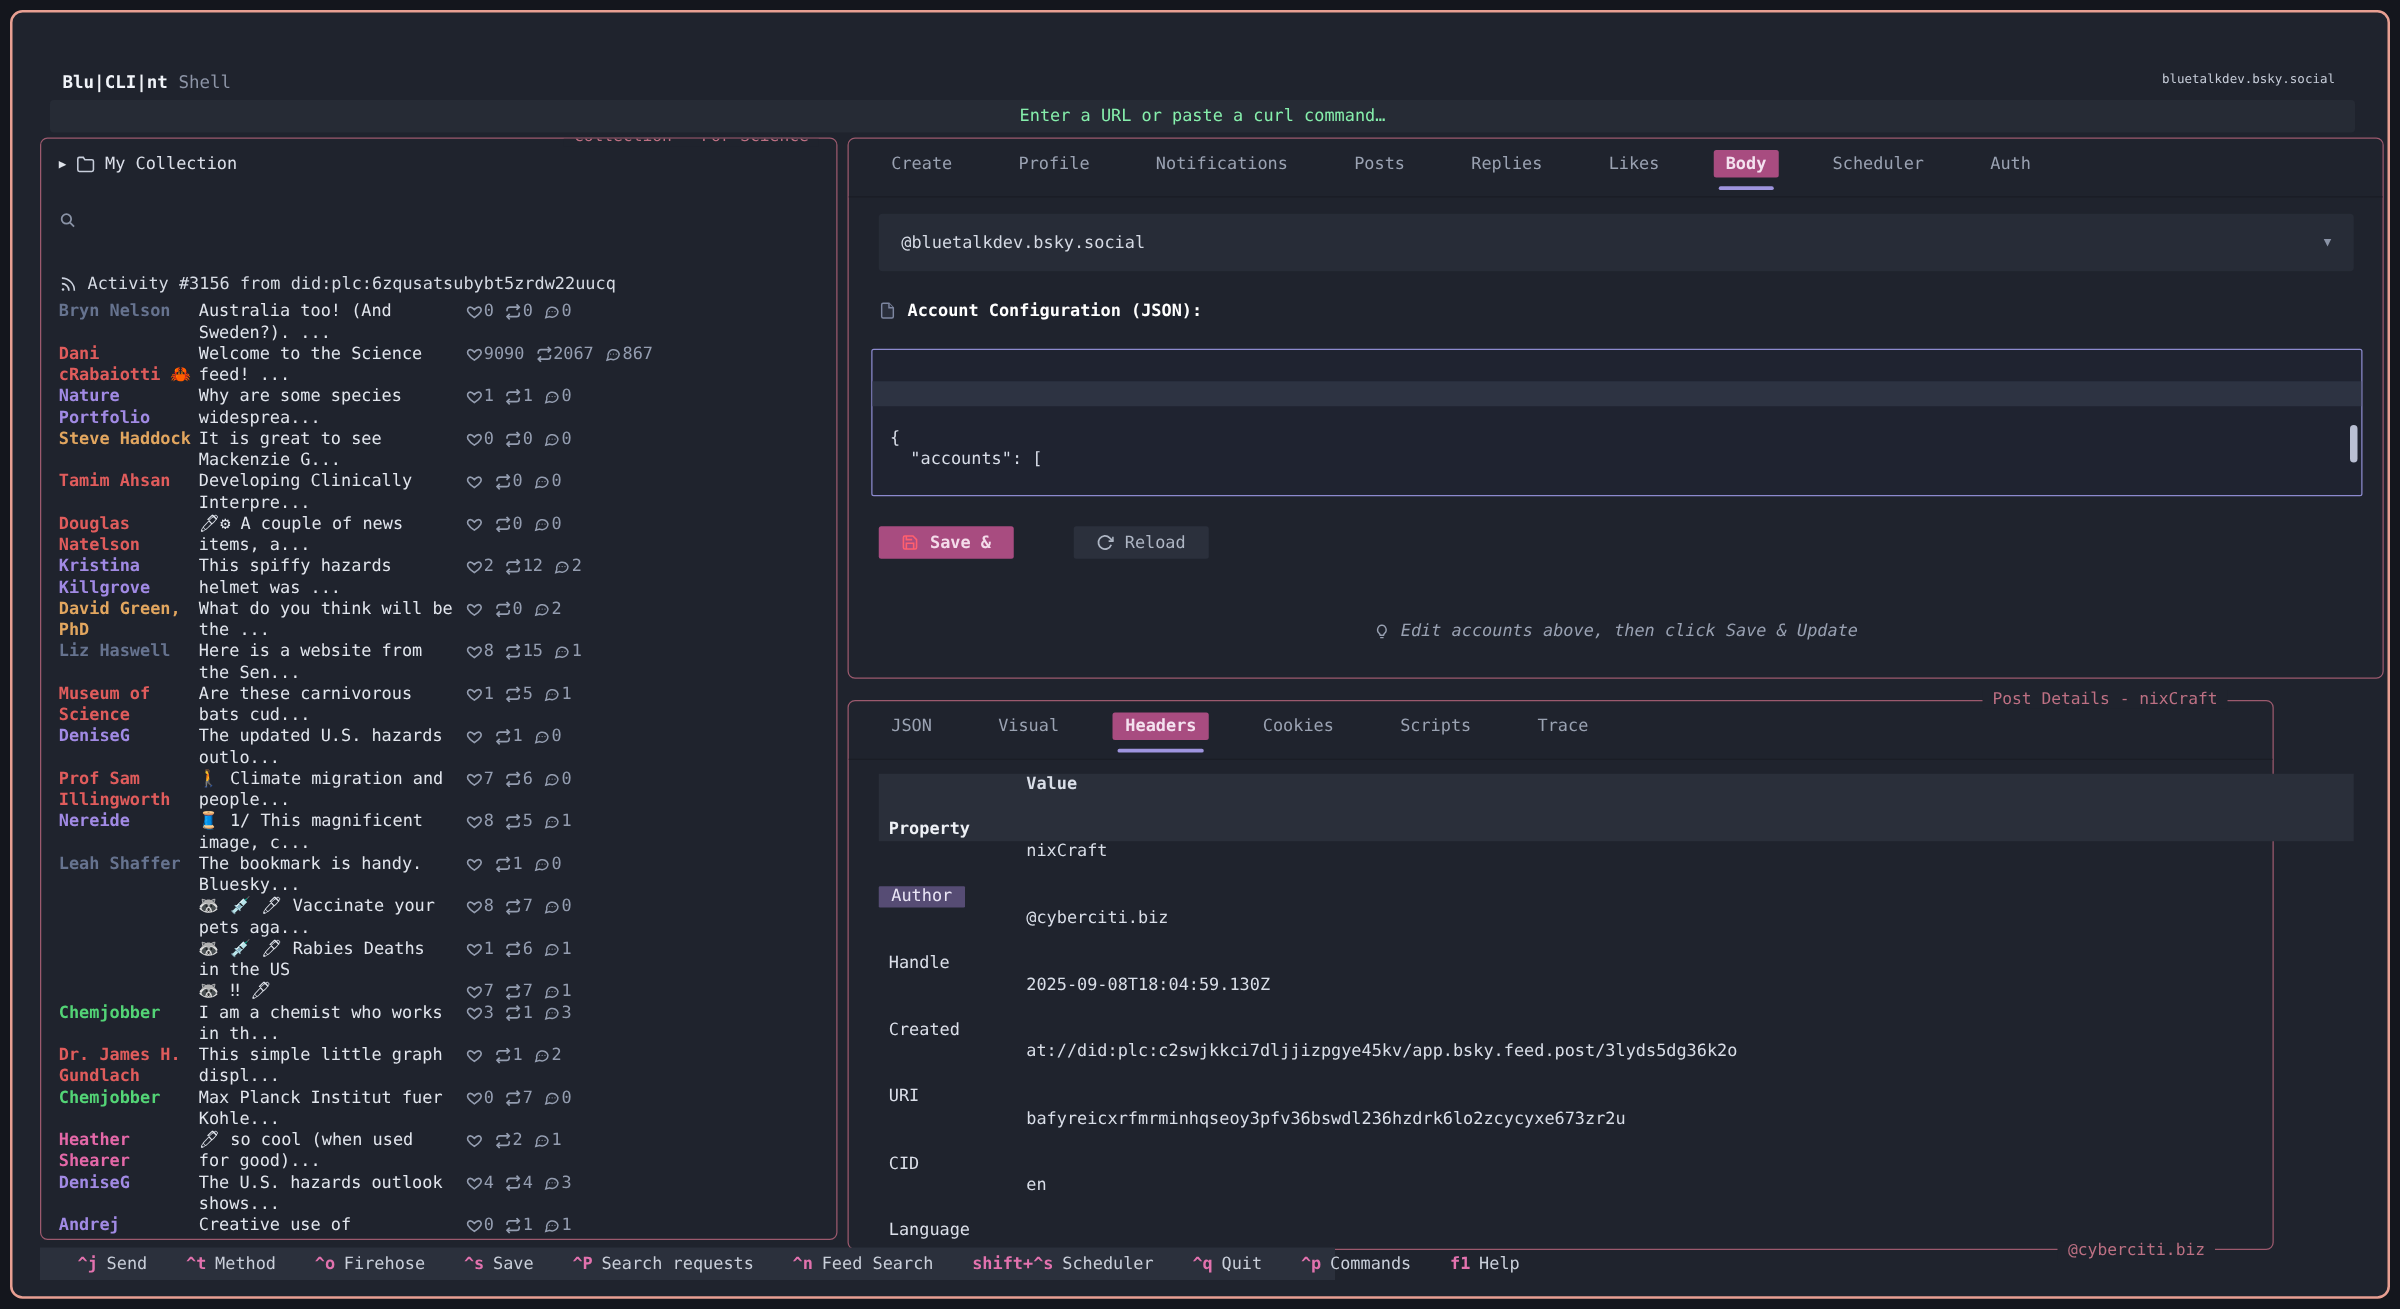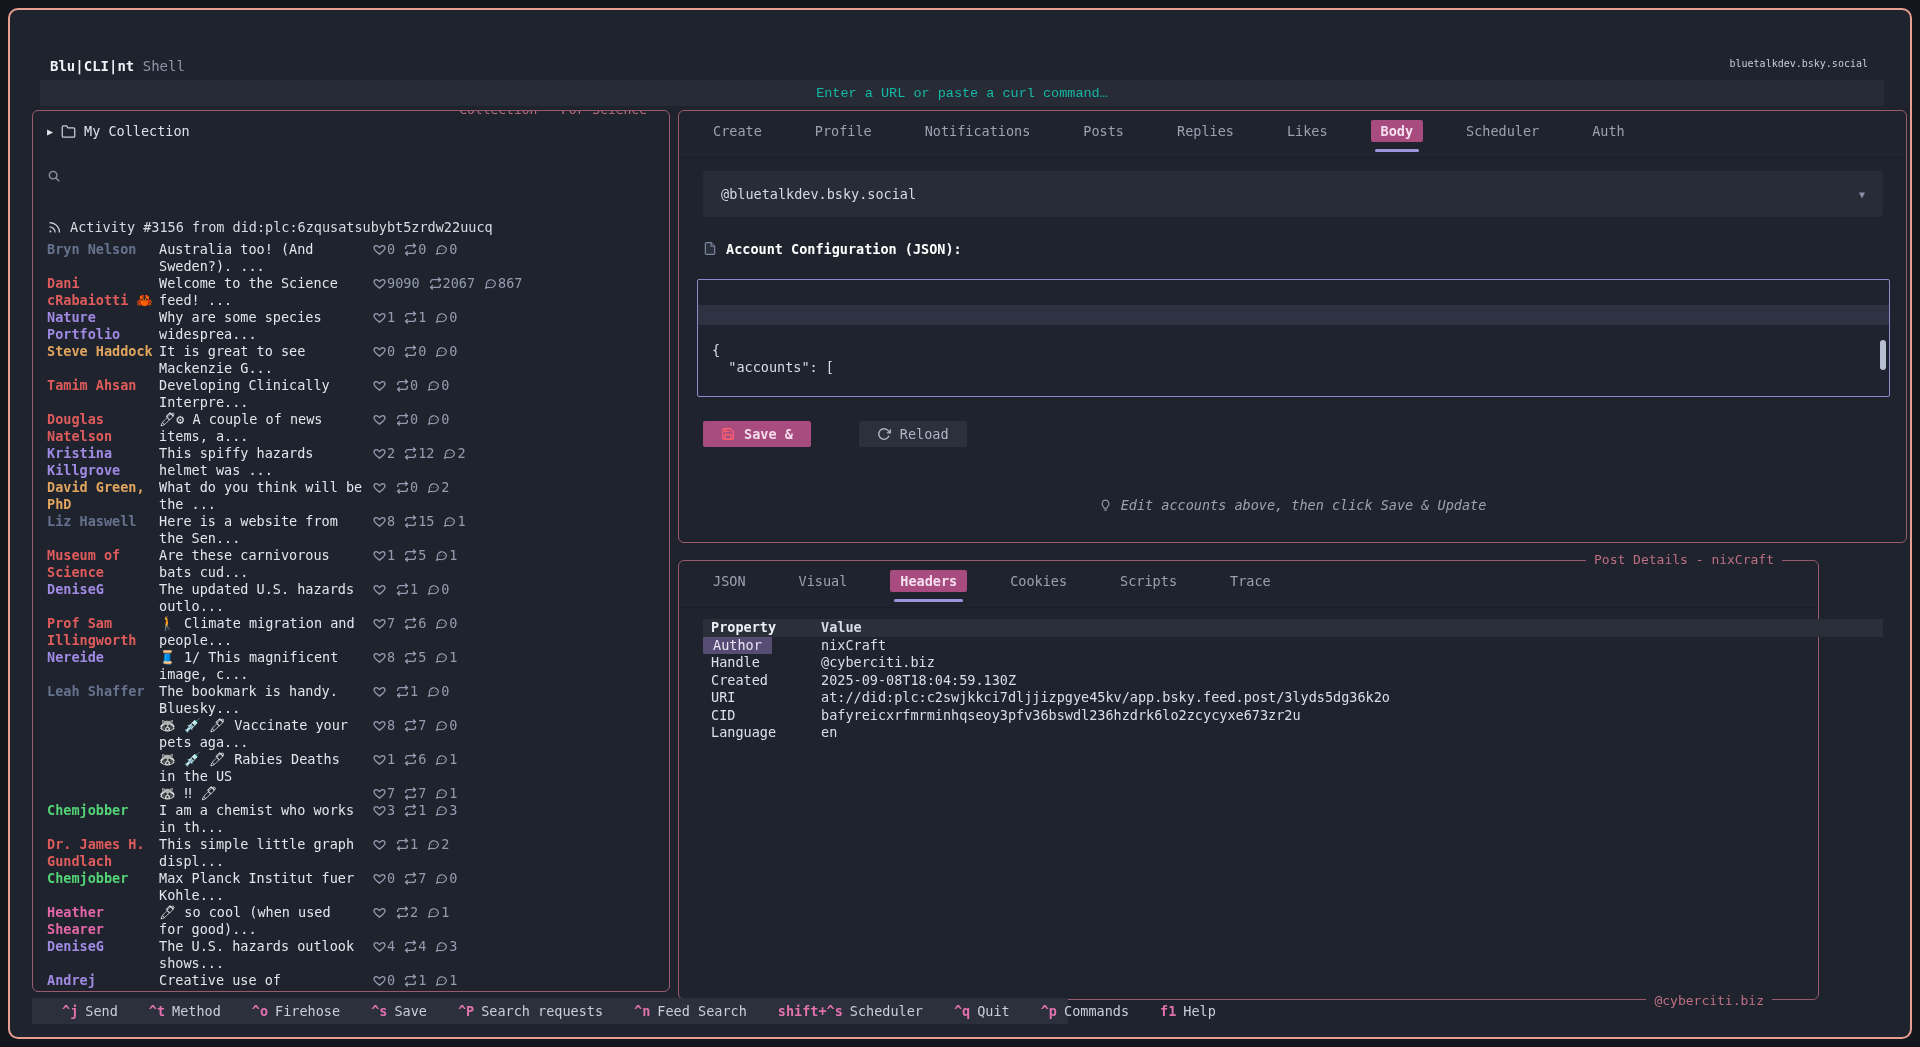--- a/index.html
+++ b/index.html
@@ -27,21 +27,21 @@
   .app{position:absolute;left:8px;top:8px;width:1904px;height:1031px;background:var(--app-bg);
     border:2px solid var(--outer-border);border-radius:10px;}
   
   .titlebar{position:absolute;left:0;top:48px;width:100%;height:24px;}
   .brand{position:absolute;left:40px;font-weight:bold;color:#f0f3f8;font-size:14px;}
   .brand .rest{font-weight:normal;color:var(--dim);}
   .acct{position:absolute;right:42px;color:#c6ccd8;font-size:10px;}
   
   .urlbar{position:absolute;left:30px;top:70px;width:1844px;height:26px;background:var(--strip-bg);
     border-radius:3px;display:flex;align-items:center;justify-content:center;}
-  .urlbar .ph{color:#14b8a6;font-family:Liberation Mono, monospace;}
+  .urlbar .ph{color:#86efac;}
   
   .panel{position:absolute;border:1px solid var(--panel-border);border-radius:6px;background:var(--app-bg);}
   .panel-title{position:absolute;top:-9px;background:var(--app-bg);padding:0 8px;color:var(--panel-title);font-size:13px;}
   .panel-footer{position:absolute;bottom:-9px;right:46px;background:var(--app-bg);padding:0 8px;color:var(--panel-title);font-size:13px;}
   
   .p-left{left:22px;top:100px;width:638px;height:882px;overflow:hidden;}
   .p-left .panel-title{right:14px;}
   .tree-row{position:absolute;left:14px;top:12px;display:flex;align-items:center;gap:8px;color:var(--text);}
   .tree-caret{font-size:10px;color:#dfe3ea;}
   .search-row{position:absolute;left:14px;top:58px;}
@@ -77,21 +77,21 @@
   .btn-save{background:var(--tab-active-bg);color:#f4dcea;font-weight:bold;text-align:right;}
   .btn-reload{background:var(--btn-dark);color:#aeb6c4;}
   .hint{position:absolute;left:0;top:386px;width:100%;display:flex;justify-content:center;align-items:center;gap:9px;
     color:#99a1b2;font-style:italic;}
   
   .p-details{left:668px;top:550px;width:1141px;height:440px;}
   .p-details .panel-title{right:36px;}
   .ptable{position:absolute;left:24px;top:58px;width:1180px;line-height:17.5px;}
   .pt-row{display:grid;grid-template-columns:118px 1fr;}
   .pt-head{background:#2a2f3a;font-weight:bold;color:#eef1f6;}
-  .pt-prop{padding-left:8px;}
+  .pt-prop{padding-left:8px;margin-top:36px;}
   .pt-prop .hl-cell{background:var(--author-hl);color:#eae6f6;display:inline-block;padding:0 10px;margin-left:-8px;border-radius:1px;}
   .pt-val{color:#d9dee8;}
   
   .statusbar{position:absolute;left:22px;top:988px;width:1036px;height:26px;background:var(--btn-dark);
     display:flex;align-items:center;gap:31px;padding-left:30px;white-space:nowrap;}
   .sc-key{color:var(--key-pink);font-weight:bold;}
   .sc-label{color:#c9cfda;margin-left:7px;}
   .icon{display:inline-flex;}
   .icon svg{display:block;}
 </style>

